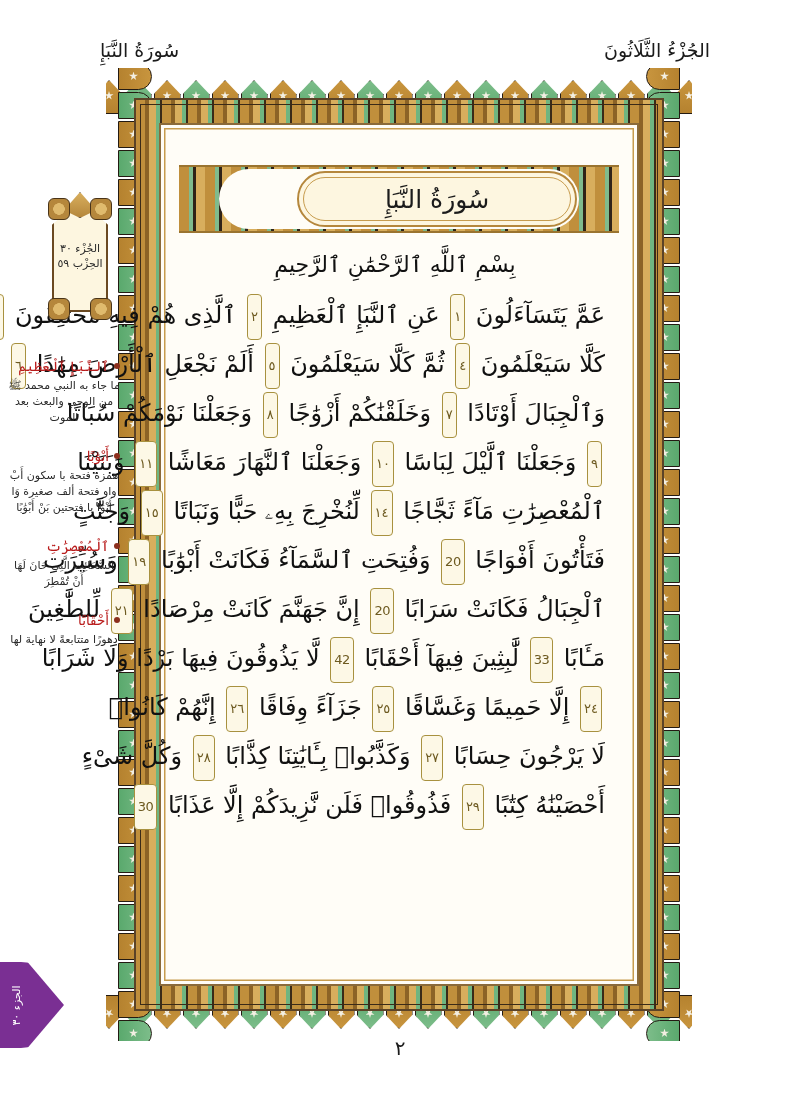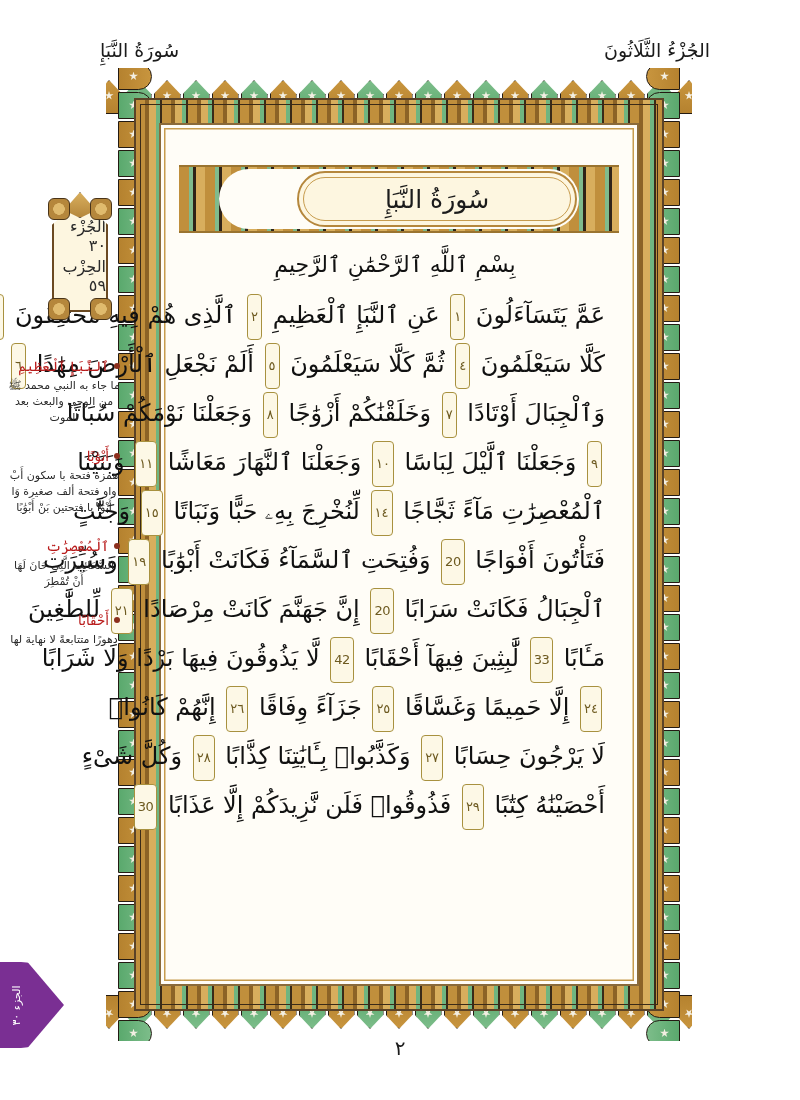--- a/index.html
+++ b/index.html
@@ -158,21 +158,21 @@
     position: absolute; inset: 8px 4px;
     background: #fdf6e0; border: 2px solid #6b4a22;
     clip-path: polygon(50% 0%, 100% 22%, 100% 100%, 0% 100%, 0% 22%);
   }
   .juz-marker-inner {
     position: absolute; inset: 0;
     display: flex; flex-direction: column; align-items: center; justify-content: center;
     gap: 2px; direction: rtl;
   }
   .juz-marker-inner span {
-    font-size: 16px; color: #2a2a2a; font-family: "DejaVu Sans", sans-serif;
+    font-size: 11px; color: #2a2a2a; font-family: "DejaVu Sans", sans-serif;
   }
   .juz-corner {
     position: absolute; width: 22px; height: 22px;
     background: radial-gradient(circle at 50% 50%, #e0bb6e 0 40%, #b5873c 41% 100%);
     border: 1.5px solid #4a3418; border-radius: 6px;
   }
   .juz-corner.tl { left: 0; top: 6px; }
   .juz-corner.tr { right: 0; top: 6px; }
   .juz-corner.bl { left: 0; bottom: 0; }
   .juz-corner.br { right: 0; bottom: 0; }

